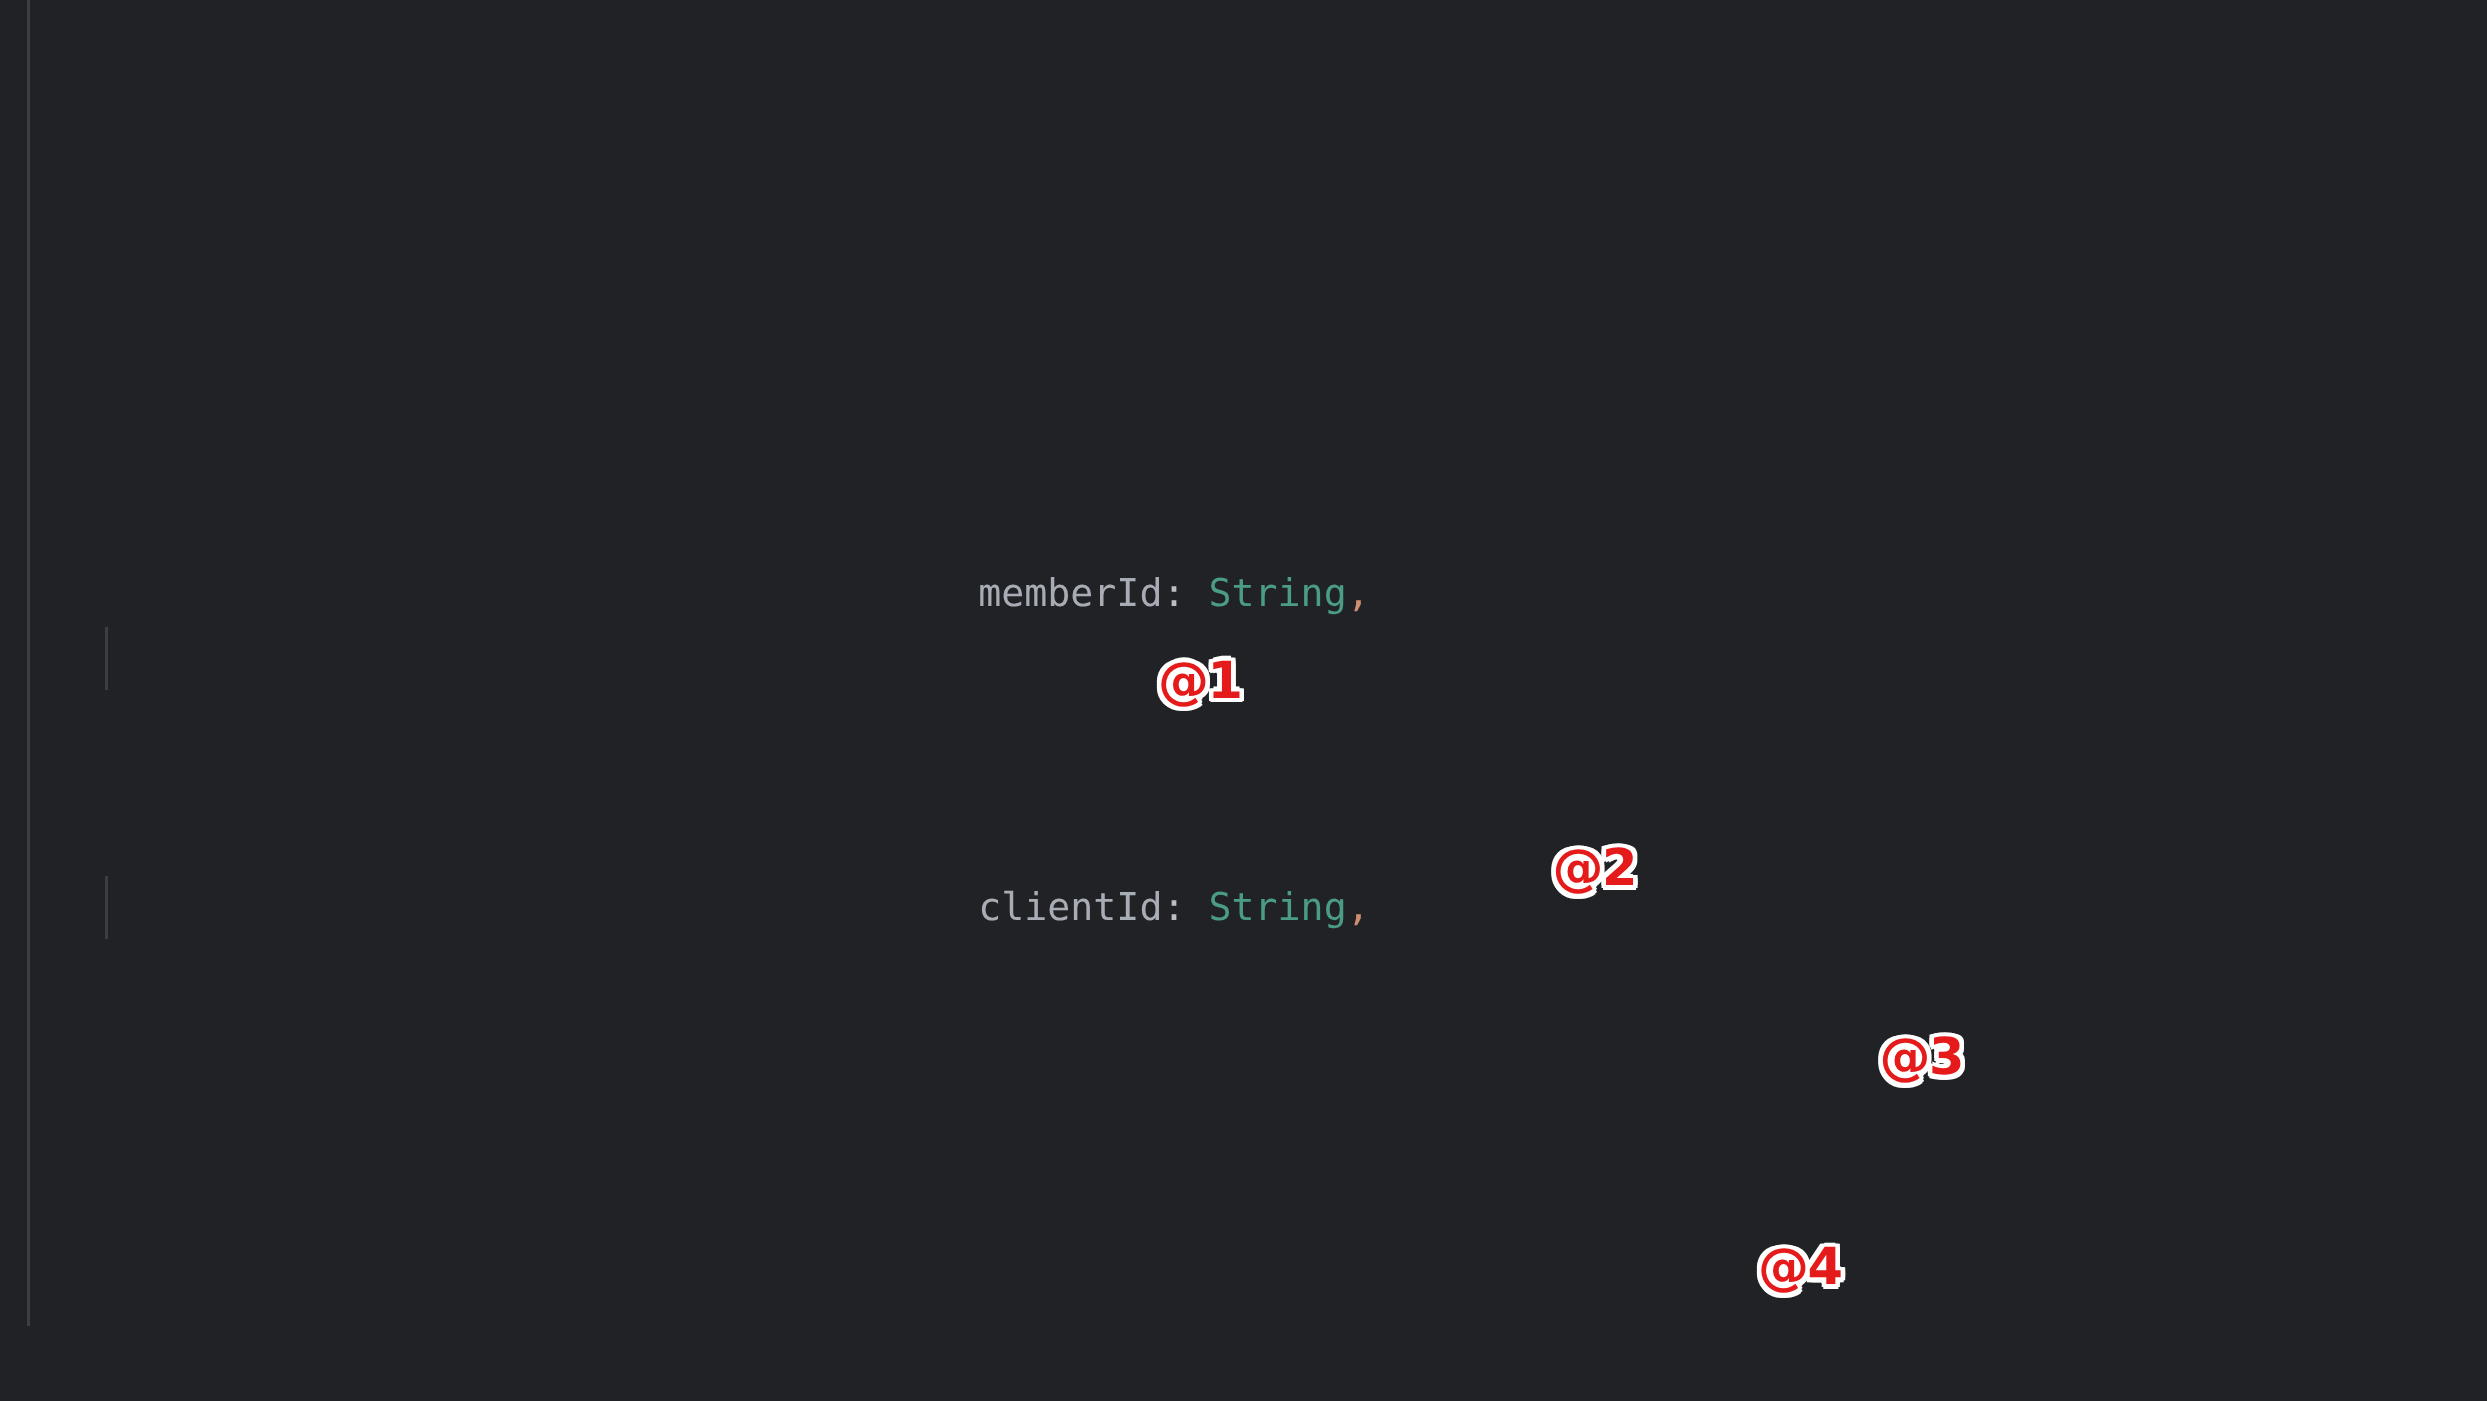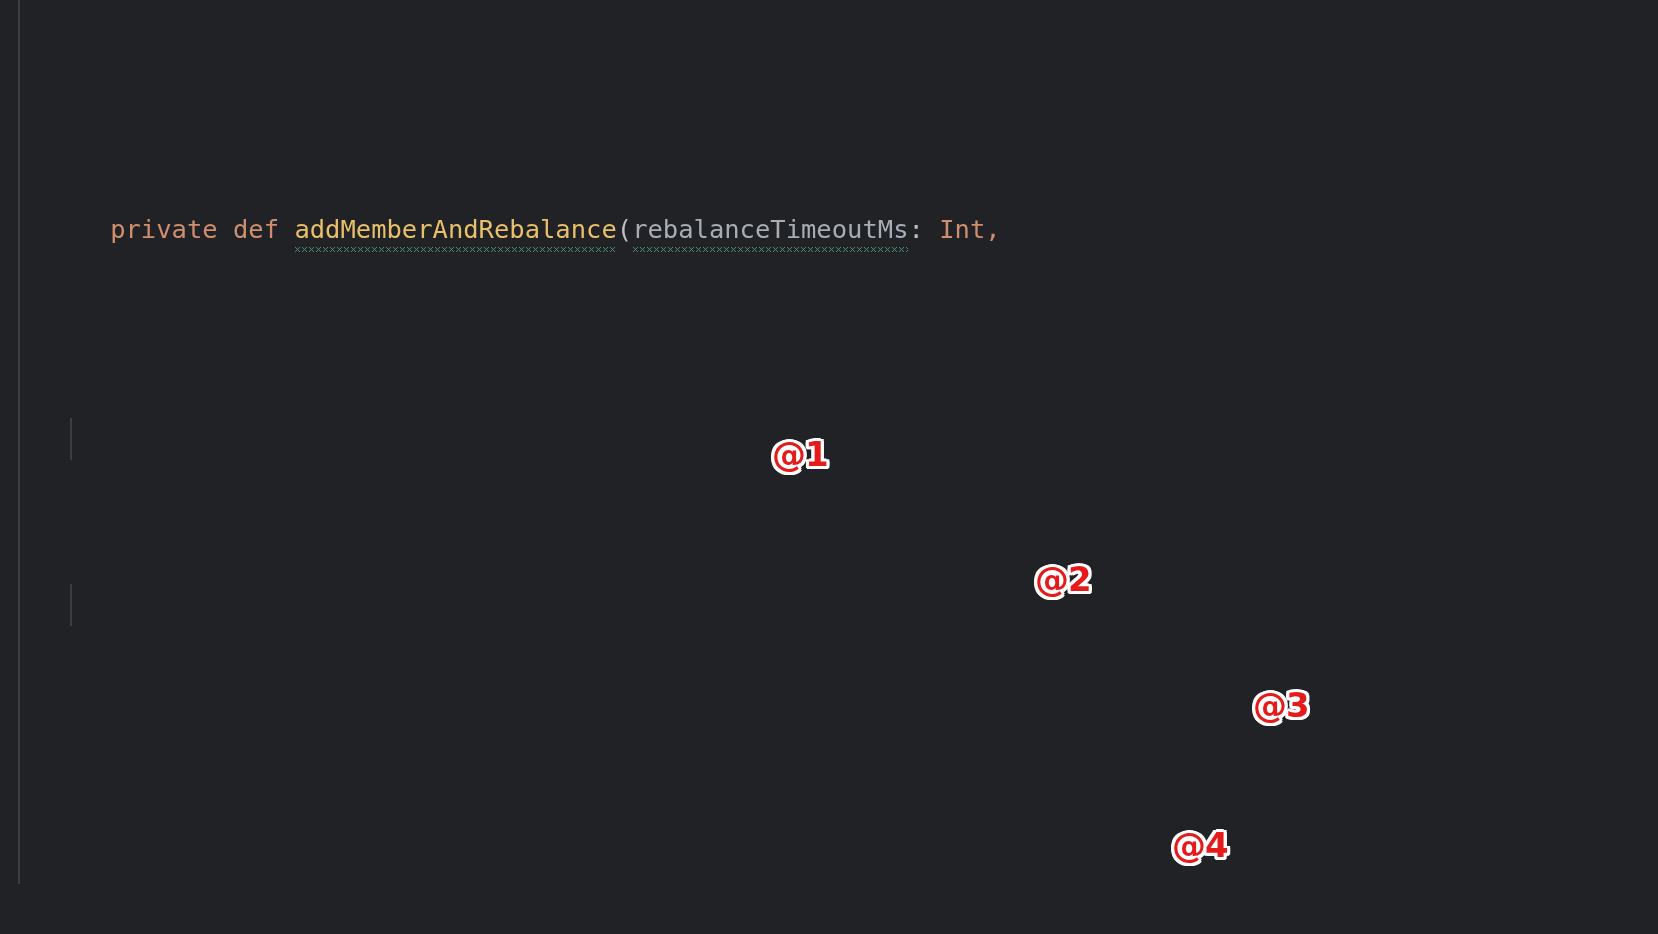--- a/index.html
+++ b/index.html
@@ -107,29 +107,32 @@
 
 <div id="editor">
 
   <div class="indent-guide-main"></div>
   <div class="indent-guide-sub" style="left:70px; top:418px; height:42px;"></div>
   <div class="indent-guide-sub" style="left:70px; top:584px; height:42px;"></div>
 
   <div class="code">
 
     
-    <div class="line" style="padding-left:18px;">
-      <span class="kw">private</span><span class="plain"> </span><span class="kw">def</span><span class="plain"> </span><span class="squig"><span class="fn">addMemberAndRebalance</span></span><span class="punct">(</span><span class="squig"><span class="param">rebalanceTimeoutMs</span></span><span class="plain">: </span><span class="orange">Int</span><span class="comma">,</span>
-    </div>
 
     
 
     
+    <div class="line" style="padding-left:560px;">
+      <span class="param">memberId</span><span class="plain">: </span><span class="type">String</span><span class="comma">,</span>
+    </div>
 
     
+    <div class="line" style="padding-left:560px;">
+      <span class="param">clientId</span><span class="plain">: </span><span class="type">String</span><span class="comma">,</span>
+    </div>
 
     
     
 
     
     
 
     
     
 

